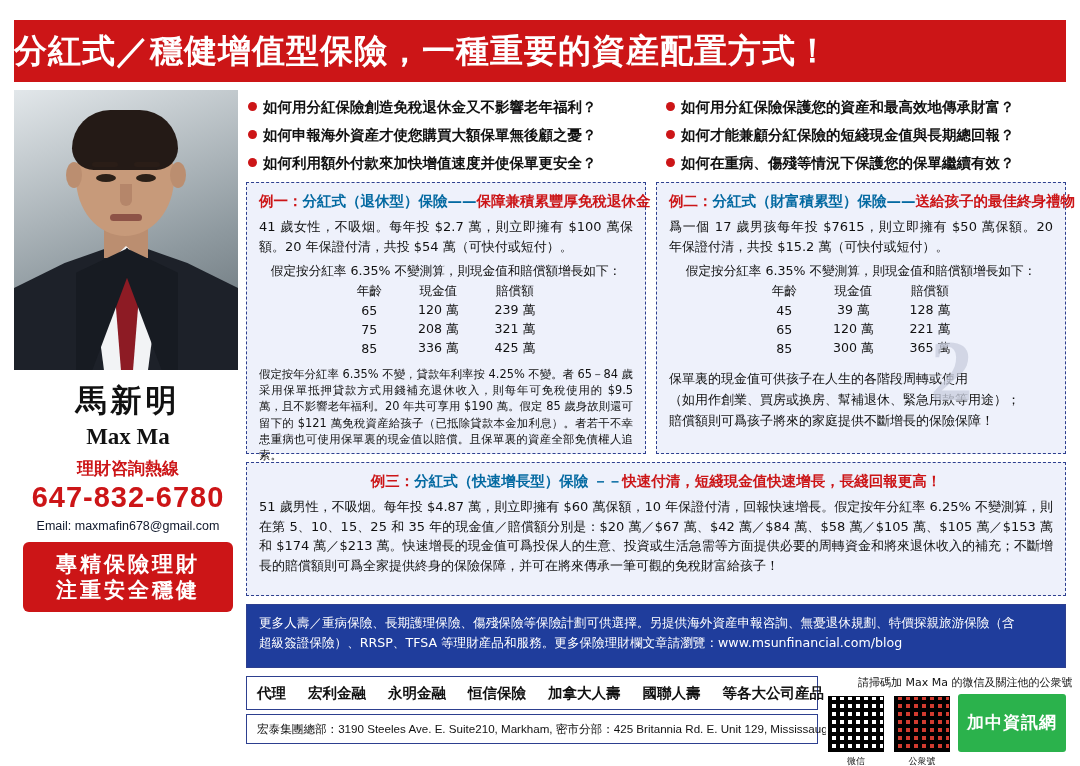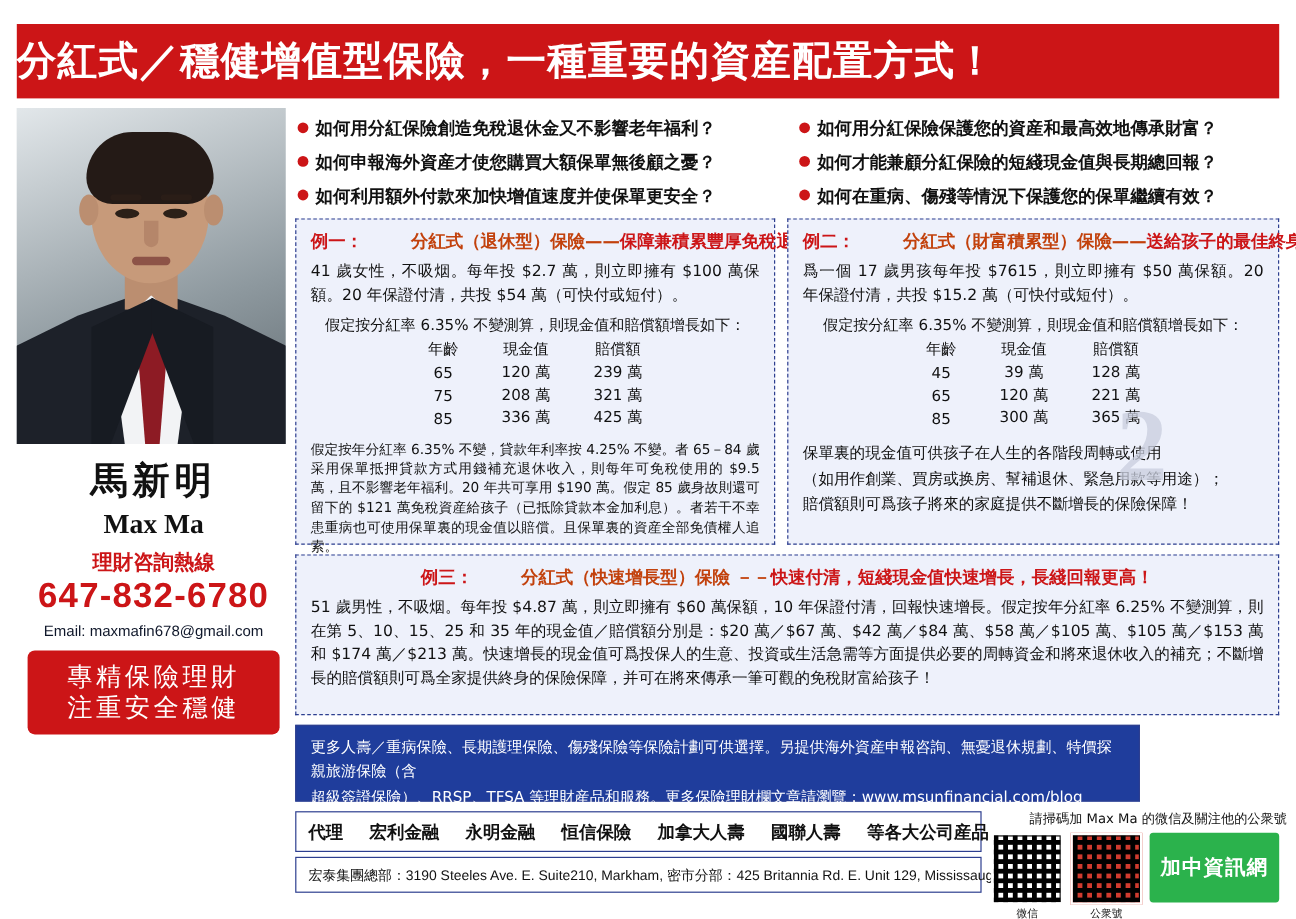--- a/index.html
+++ b/index.html
@@ -92,21 +92,21 @@
   }
   .email{
     text-align:center;font-size:12.5px;color:#0f172a;margin-top:5px;
     font-family:Liberation Sans, sans-serif;
   }
   .slogan-box{
     margin:9px auto 0;width:210px;height:70px;background:#cc1517;border-radius:6px;
     display:flex;flex-direction:column;align-items:center;justify-content:center;
   }
   .slogan-line{
-    color:#fff;font-size:21px;font-weight:normal;letter-spacing:3px;line-height:1.25;
+    color:#fff;font-size:21px;font-weight:bold;letter-spacing:3px;line-height:1.25;
     font-family:"DejaVu Sans","Liberation Sans",sans-serif;
   }
 
   
   .questions{
     position:absolute;left:248px;top:98px;width:818px;
     display:grid;grid-template-columns:418px 400px;row-gap:9px;column-gap:0px;
   }
   .q{
     display:flex;align-items:flex-start;font-size:14.5px;font-weight:bold;color:#111;
@@ -122,21 +122,21 @@
     position:absolute;border:1px dashed #2d3f8f;background:#eef1fb;
     box-sizing:border-box;padding:9px 12px 10px;
   }
   #ex1{left:246px;top:182px;width:400px;height:272px;}
   #ex2{left:656px;top:182px;width:410px;height:272px;}
   #ex3{left:246px;top:462px;width:820px;height:134px;}
   .ex-title{
     text-align:center;font-size:14.5px;font-weight:bold;color:#cc1517;margin-bottom:6px;
     font-family:"DejaVu Sans","Liberation Sans",sans-serif;white-space:nowrap;
   }
-  .ex-title .blue{color:#c2410c;margin-left:40px;}
+  .ex-title .blue{color:#0369a1;}
   .ex-p{
     font-size:13px;color:#111;line-height:1.5;text-align:justify;
     font-family:"DejaVu Sans","Liberation Sans",sans-serif;
   }
   .ex-p.small{font-size:11.4px;line-height:1.42;}
   .ex-sub{
     text-align:center;font-size:12.6px;color:#111;margin-top:7px;margin-bottom:2px;
     font-family:"DejaVu Sans","Liberation Sans",sans-serif;
   }
   table.vals{
@@ -147,21 +147,21 @@
   table.vals td{padding:1px 18px;text-align:center;}
   .wm{
     position:absolute;right:92px;top:138px;font-size:86px;color:#c9cede;font-weight:bold;
     font-family:"Liberation Serif",serif;opacity:.75;pointer-events:none;
   }
   .ex2-note{font-size:13px;color:#111;line-height:1.62;margin-top:10px;
     font-family:"DejaVu Sans","Liberation Sans",sans-serif;}
 
   
   .note-box{
-    position:absolute;left:246px;top:604px;width:704px;height:64px;box-sizing:border-box;
+    position:absolute;left:246px;top:604px;width:820px;height:64px;box-sizing:border-box;
     border:1px solid #2d3f8f;background:#1f3d9c;color:#fff;padding:8px 12px;
   }
   .note-text{font-size:12.6px;line-height:1.62;
     font-family:"DejaVu Sans","Liberation Sans",sans-serif;}
 
   
   .partners{
     position:absolute;left:246px;top:676px;width:572px;height:34px;box-sizing:border-box;
     border:1px solid #2d3f8f;background:#fff;display:flex;align-items:center;padding:0 10px;
     gap:22px;

